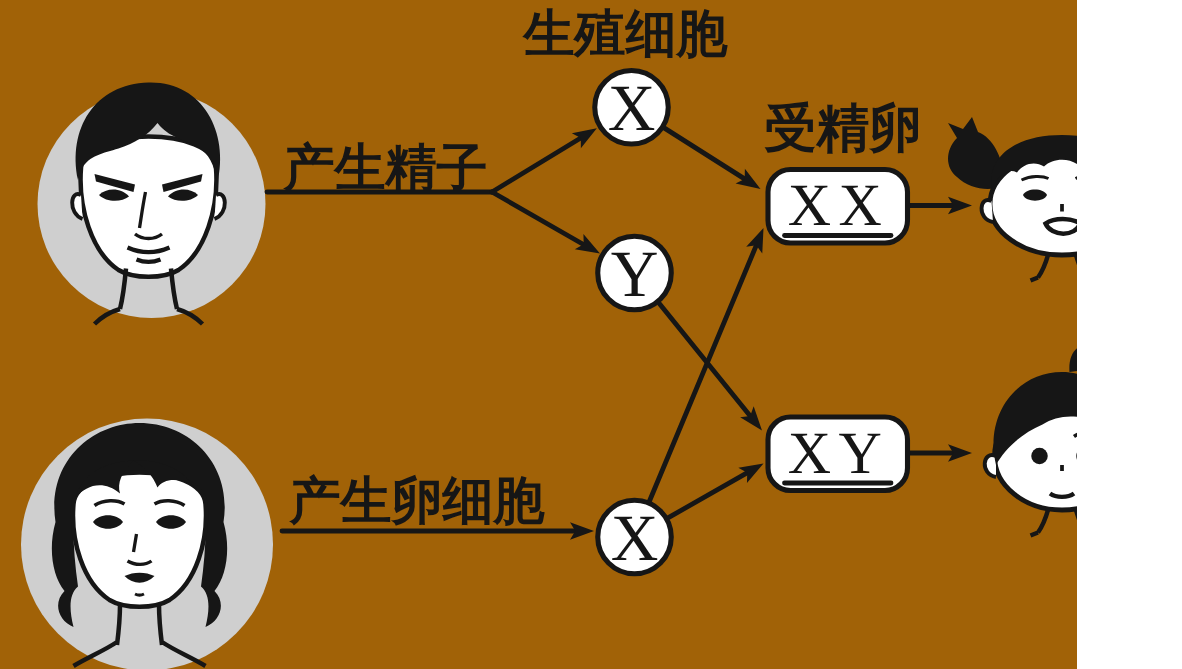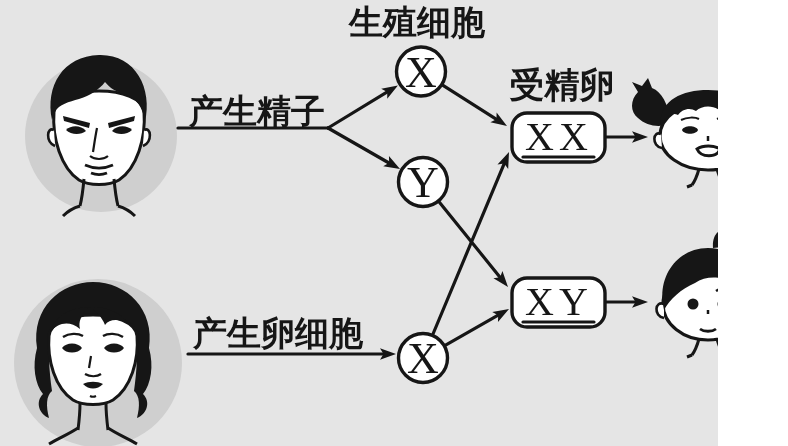--- a/index.html
+++ b/index.html
@@ -1,19 +1,19 @@
 <!DOCTYPE html>
 <html><head>
 <meta charset="utf-8">
 <style>
   html, body { margin: 0; padding: 0; background: #ffffff; }
   .frame {
     position: relative;
     width: 718px; height: 446px;
-    background: #e5e5e5;
+    background: #a16207;
     overflow: hidden;
     font-family: "DejaVu Serif", "Liberation Serif", serif;
   }
   svg { display: block; }
   .ink-stroke { stroke: #161616; fill: none; }
   .ink-fill   { fill: #161616; stroke: none; }
   .skin       { fill: #ffffff; stroke: #161616; }
   .halftone   { fill: #cfcfcf; stroke: none; }
   .edge       { stroke: #161616; stroke-width: 3.2; fill: none; stroke-linecap: round; }
   .node-circle{ fill: #ffffff; stroke: #161616; stroke-width: 3.4; }

